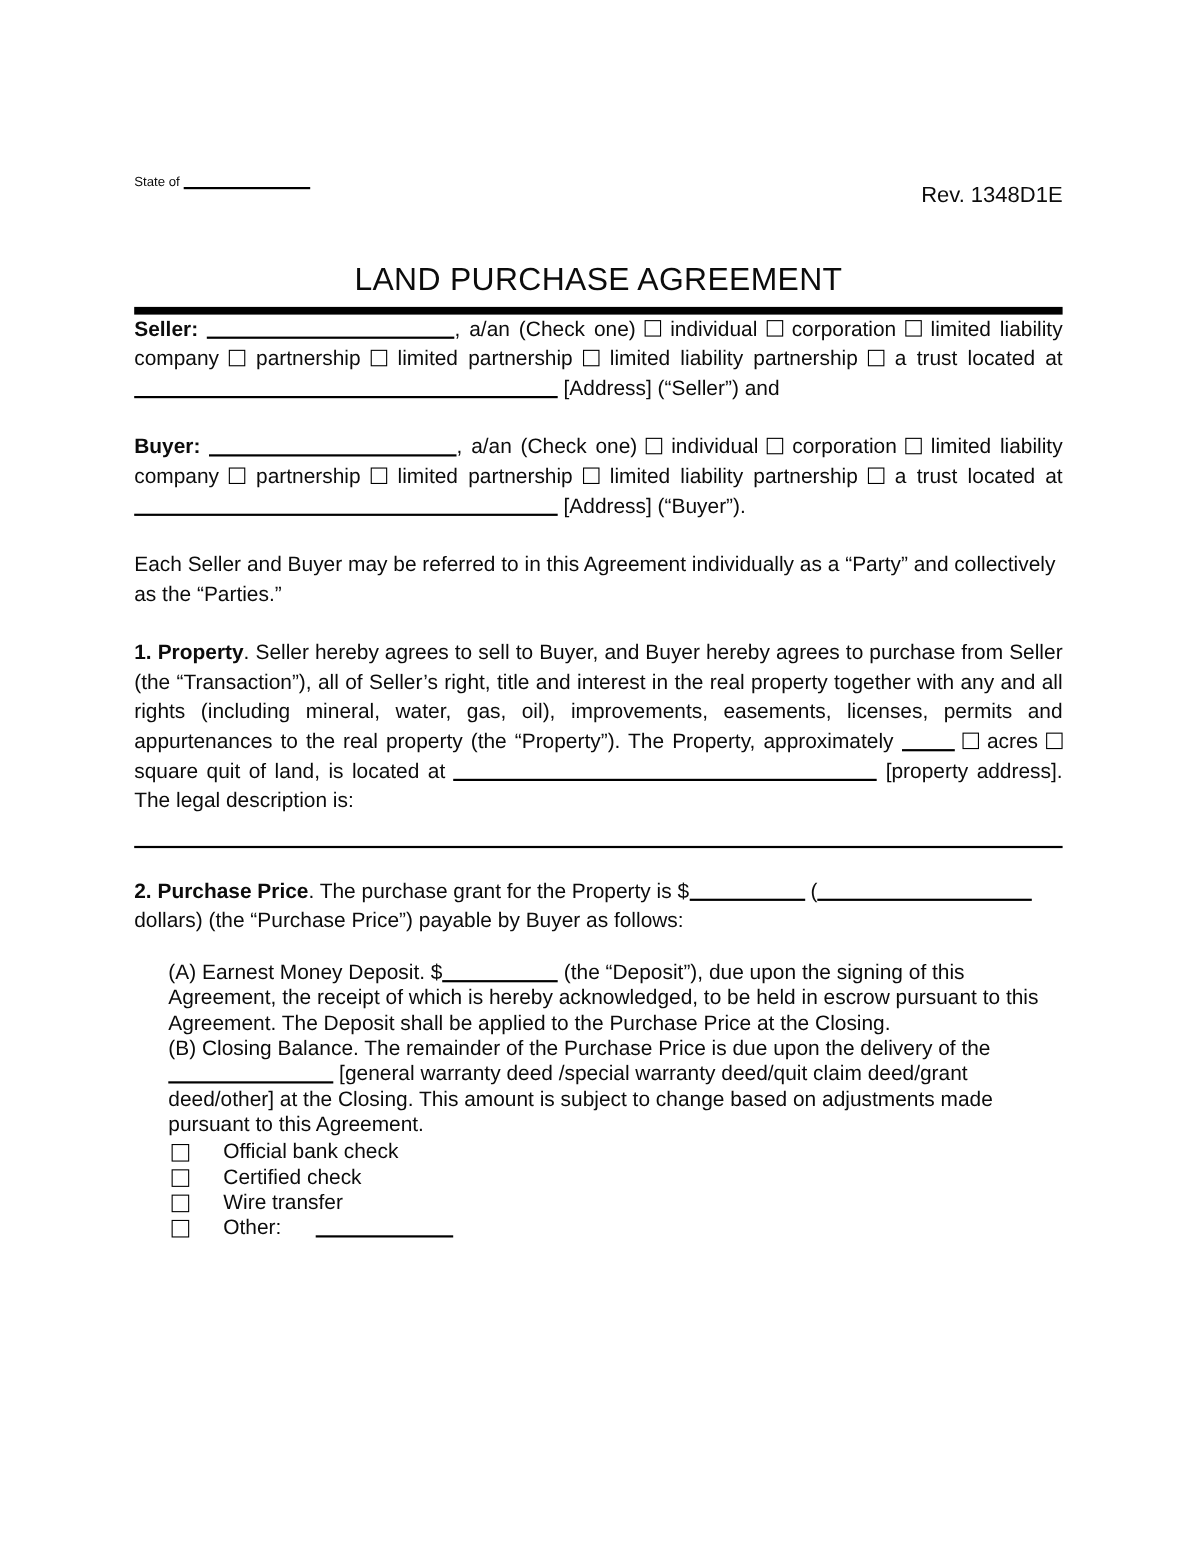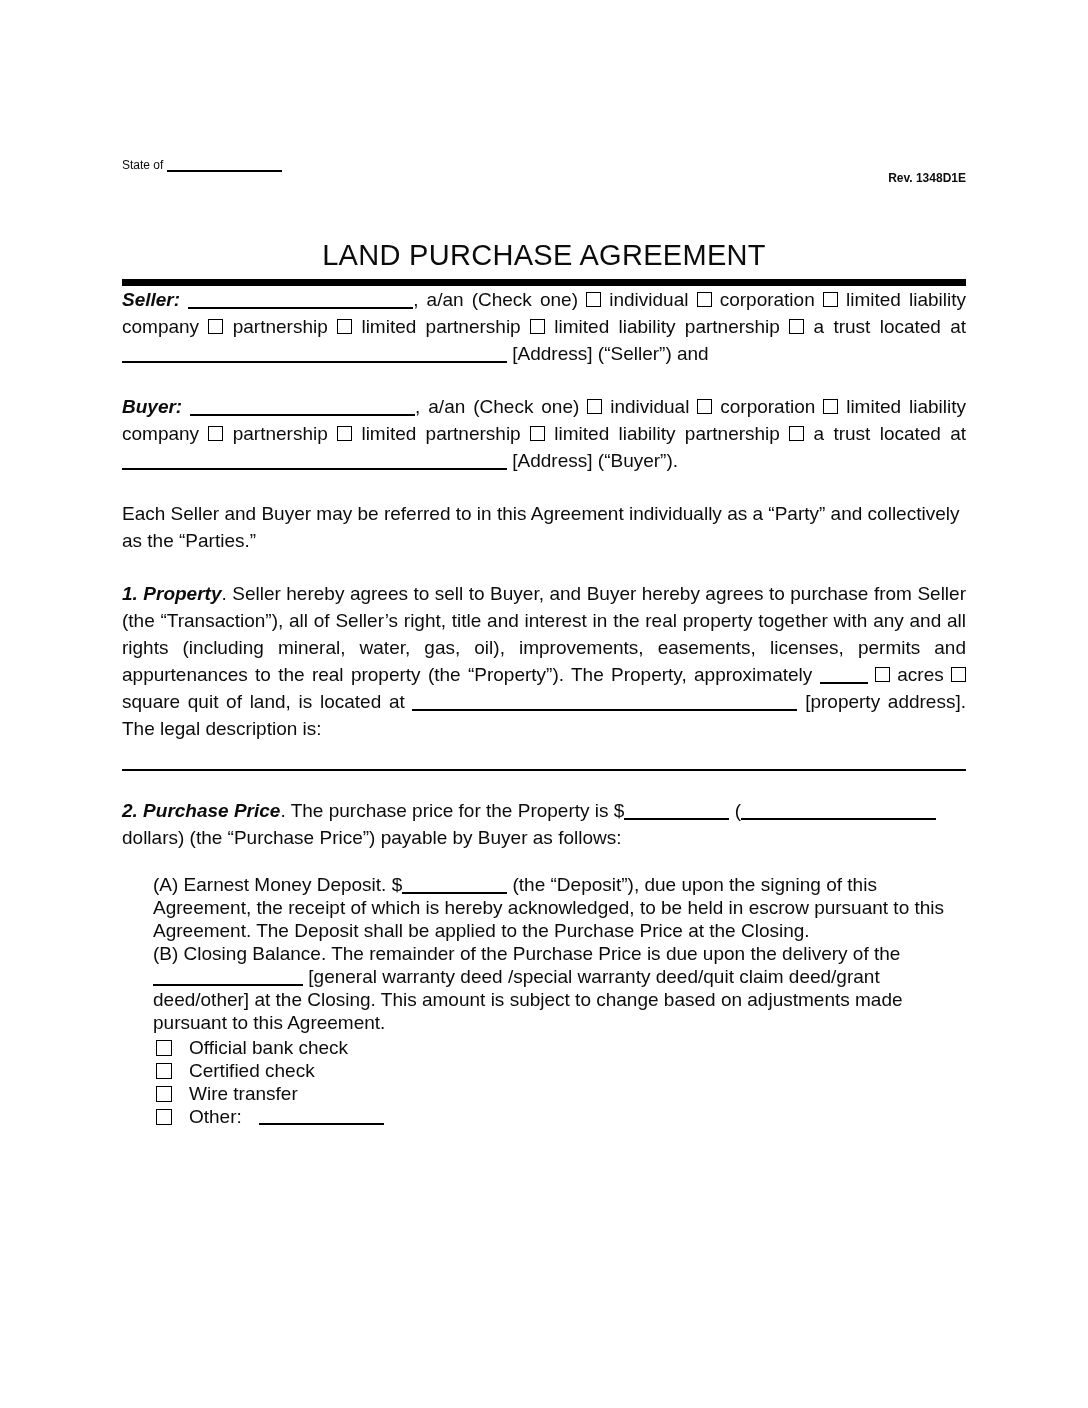--- a/index.html
+++ b/index.html
@@ -5,40 +5,40 @@
   html,body{margin:0;padding:0;background:#fff;}
   body{
     width:1088px;height:1408px;
     font-family:"Liberation Sans","DejaVu Sans",sans-serif;
     font-size:19px;line-height:27px;color:#0c0c0c;
     -webkit-font-smoothing:antialiased;
   }
   .page{padding:152px 122px 0 122px;box-sizing:border-box;}
   .meta-row{display:flex;justify-content:space-between;align-items:flex-start;}
   .state-of{font-weight:normal;font-size:12px;}
-  .rev{font-weight:bold;font-size:12px;padding-top:13px;}
+  .rev{font-weight:normal;font-size:20px;padding-top:13px;}
   h1.title{margin:50px 0 0 0;text-align:center;font-size:29px;letter-spacing:.3px;font-weight:normal;}
   .rule{margin-top:10px;height:7px;background:#000;}
   p{margin:0 0 26px 0;}
   .intro{margin-top:23px;}
   .just{text-align:justify;}
   .nomargin{margin:0;}
-  b{font-weight:bold;font-style:italic;}
+  b{font-weight:bold;}
   
   .blank{display:inline-block;height:14px;border-bottom:2px solid #000;vertical-align:-3px;}
   .w45{width:45px;}  .w52{width:52px;}  .w115{width:115px;}
   .w148{width:148px;}.w225{width:225px;}.w385{width:385px;}
   .w48{width:48px;}  .w105{width:105px;}.w195{width:195px;}
   .w150{width:150px;}.w125{width:125px;}.w635{width:635px;}
   
   .cb{display:inline-block;width:13px;height:13px;border:1.5px solid #000;vertical-align:-1px;background:#fff;}
   .line-fill{height:27px;border-bottom:2px solid #000;}
   .indent{margin-left:31px;line-height:23px;}
   .method-list{margin:2px 0 32px 34px;line-height:23px;}
-  .method-row{display:flex;align-items:center;gap:17px;height:23px;}
+  .method-row{display:flex;align-items:center;gap:31px;height:23px;}
   .cb-lg{display:inline-block;width:14px;height:14px;border:1.5px solid #000;flex:0 0 auto;background:#fff;}
 </style>
 </head>
 <body>
 
 <div class="page">
 
   <div class="meta-row">
     <div class="state-of"><span>State of</span> <span class="blank w115"></span></div>
     <div class="rev">Rev. 1348D1E</div>
@@ -102,21 +102,21 @@
       <span>acres</span>
       <span class="cb"></span>
       <span>square quit of land, is located at</span>
       <span class="blank w385"></span>
       <span>[property address]. The legal description is:</span>
     </p>
     <div class="line-fill"></div>
   </div>
 
   <p style="margin-bottom:22px;">
-    <b>2. Purchase Price</b><span>.  The purchase price for the Property is $</span><span class="blank w105"></span>
+    <b>2. Purchase Price</b><span>.  The purchase grant for the Property is $</span><span class="blank w105"></span>
     <span>(</span><span class="blank w195"></span>
     <br>
     <span>dollars) (the “Purchase Price”) payable by Buyer as follows:</span>
   </p>
 
   <div class="indent">
     <div>
       <span>(A) Earnest Money Deposit. $</span><span class="blank w105"></span>
       <span>(the “Deposit”), due upon the signing of this Agreement, the receipt of which is hereby acknowledged, to be held in escrow pursuant to this Agreement. The Deposit shall be applied to the Purchase Price at the Closing.</span>
     </div>

